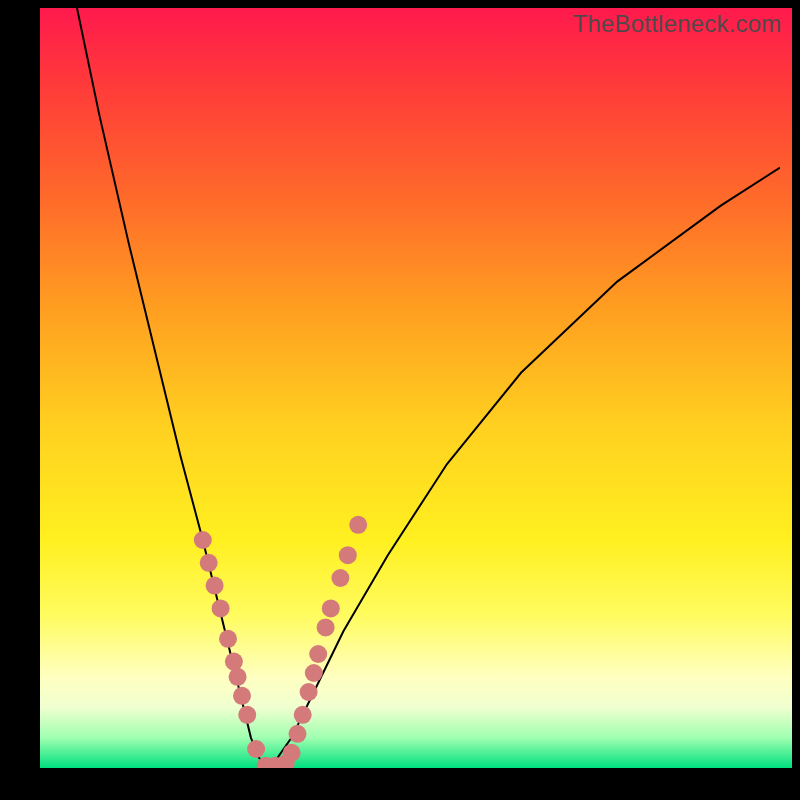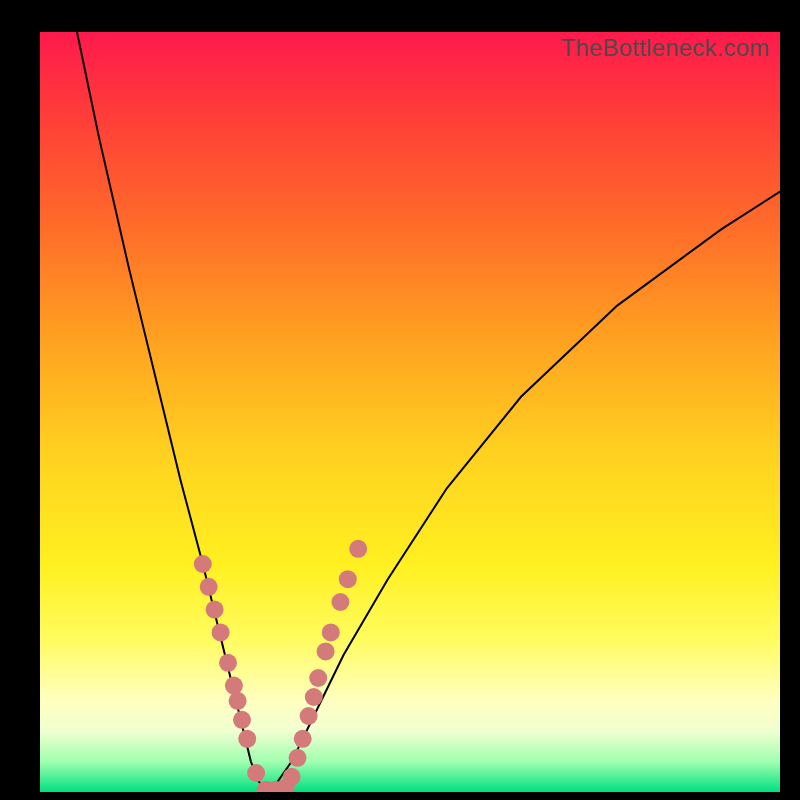--- a/index.html
+++ b/index.html
@@ -12,36 +12,37 @@
   }
   .chart-container {
     position: relative;
     width: 800px;
     height: 800px;
     background: #000;
   }
   .plot-area {
     position: absolute;
     left: 40px;
-    top: 32px;
+    top: 8px;
     width: 740px;
     height: 760px;
     background: linear-gradient(to bottom,
       #ff1a4d 0%,
       #ff3a3a 10%,
       #ff6a2a 25%,
       #ffa020 40%,
       #ffd020 55%,
       #fff020 70%,
       #fffc60 80%,
       #ffffc0 88%,
       #f0ffd0 92%,
       #a0ffb0 96%,
       #00e080 100%
     );
+    padding-left: 12px;
   }
   .watermark {
     position: absolute;
     top: 2px;
     right: 10px;
     font-family: Arial, Helvetica, sans-serif;
     font-size: 24px;
     font-weight: 500;
     color: #4a4a4a;
     letter-spacing: 0.2px;

